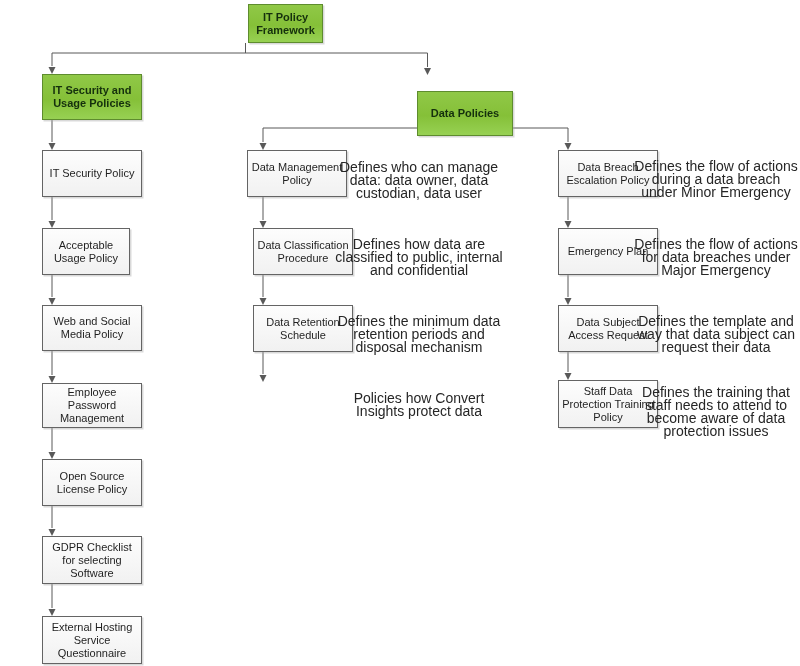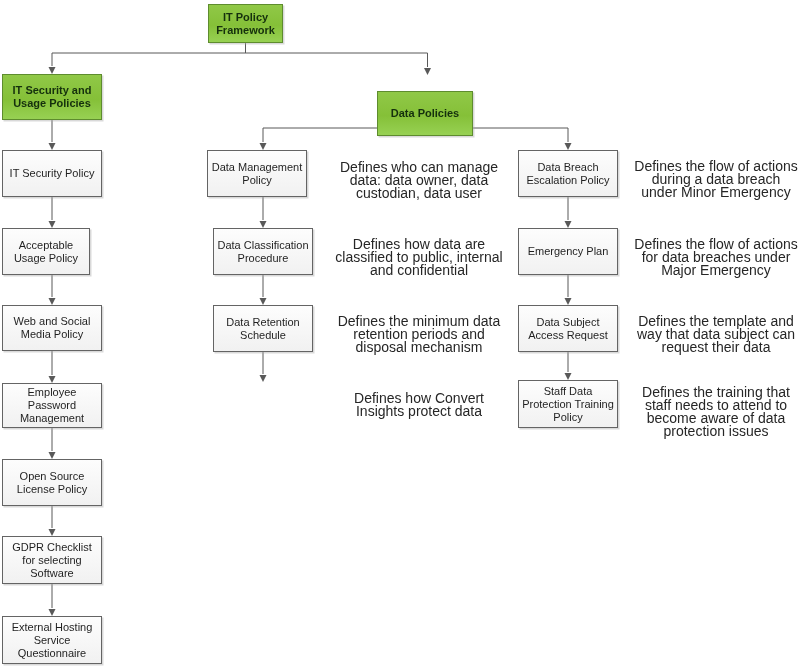--- a/index.html
+++ b/index.html
@@ -8,20 +8,21 @@
     font-family:"Liberation Sans", sans-serif;color:#1f1f1f;background:#ffffff;
   }
   .wires{position:absolute;left:0;top:0;width:800px;height:666px;}
   .node{
     position:absolute;display:flex;align-items:center;justify-content:center;
     text-align:center;font-size:11px;line-height:13px;box-sizing:border-box;
     background:linear-gradient(180deg,#fdfdfd 0%,#f1f1f1 100%);
     border:1px solid #646464;
     box-shadow:1.5px 1.5px 0 rgba(170,170,170,0.45);
     padding:2px 3px;
+    margin-left:40px;
   }
   .node.green{
     background:linear-gradient(180deg,#90c847 0%,#85c038 55%,#97d153 100%);
     border:1px solid #5e8c2e;
     color:#15300d;
     font-weight:bold;
   }
   .desc{
     position:absolute;text-align:center;font-size:14px;line-height:13px;
     color:#262626;
@@ -79,21 +80,21 @@
   <div class="node" style="left:2px;top:536px;width:100px;height:48px">GDPR Checklist for selecting Software</div>
   <div class="node" style="left:2px;top:616px;width:100px;height:48px">External Hosting Service Questionnaire</div>
 
   <div class="node" style="left:207px;top:150px;width:100px;height:47px">Data Management Policy</div>
   <div class="node" style="left:213px;top:228px;width:100px;height:47px">Data Classification Procedure</div>
   <div class="node" style="left:213px;top:305px;width:100px;height:47px">Data Retention Schedule</div>
 
   <div class="desc" style="left:330px;top:161px;width:178px">Defines who can manage data: data owner, data custodian, data user</div>
   <div class="desc" style="left:330px;top:238px;width:178px">Defines how data are classified to public, internal and confidential</div>
   <div class="desc" style="left:330px;top:315px;width:178px">Defines the minimum data retention periods and disposal mechanism</div>
-  <div class="desc" style="left:330px;top:392px;width:178px">Defines how Convert Insights protect data</div>
+  <div class="desc" style="left:330px;top:392px;width:178px">Policies how Convert Insights protect data</div>
 
   <div class="node" style="left:518px;top:150px;width:100px;height:47px">Data Breach Escalation Policy</div>
   <div class="node" style="left:518px;top:228px;width:100px;height:47px">Emergency Plan</div>
   <div class="node" style="left:518px;top:305px;width:100px;height:47px">Data Subject Access Request</div>
   <div class="node" style="left:518px;top:380px;width:100px;height:48px">Staff Data Protection Training Policy</div>
 
   <div class="desc" style="left:632px;top:160px;width:168px">Defines the flow of actions during a data breach under Minor Emergency</div>
   <div class="desc" style="left:632px;top:238px;width:168px">Defines the flow of actions for data breaches under Major Emergency</div>
   <div class="desc" style="left:632px;top:315px;width:168px">Defines the template and way that data subject can request their data</div>
   <div class="desc" style="left:632px;top:386px;width:168px">Defines the training that staff needs to attend to become aware of data protection issues</div>

